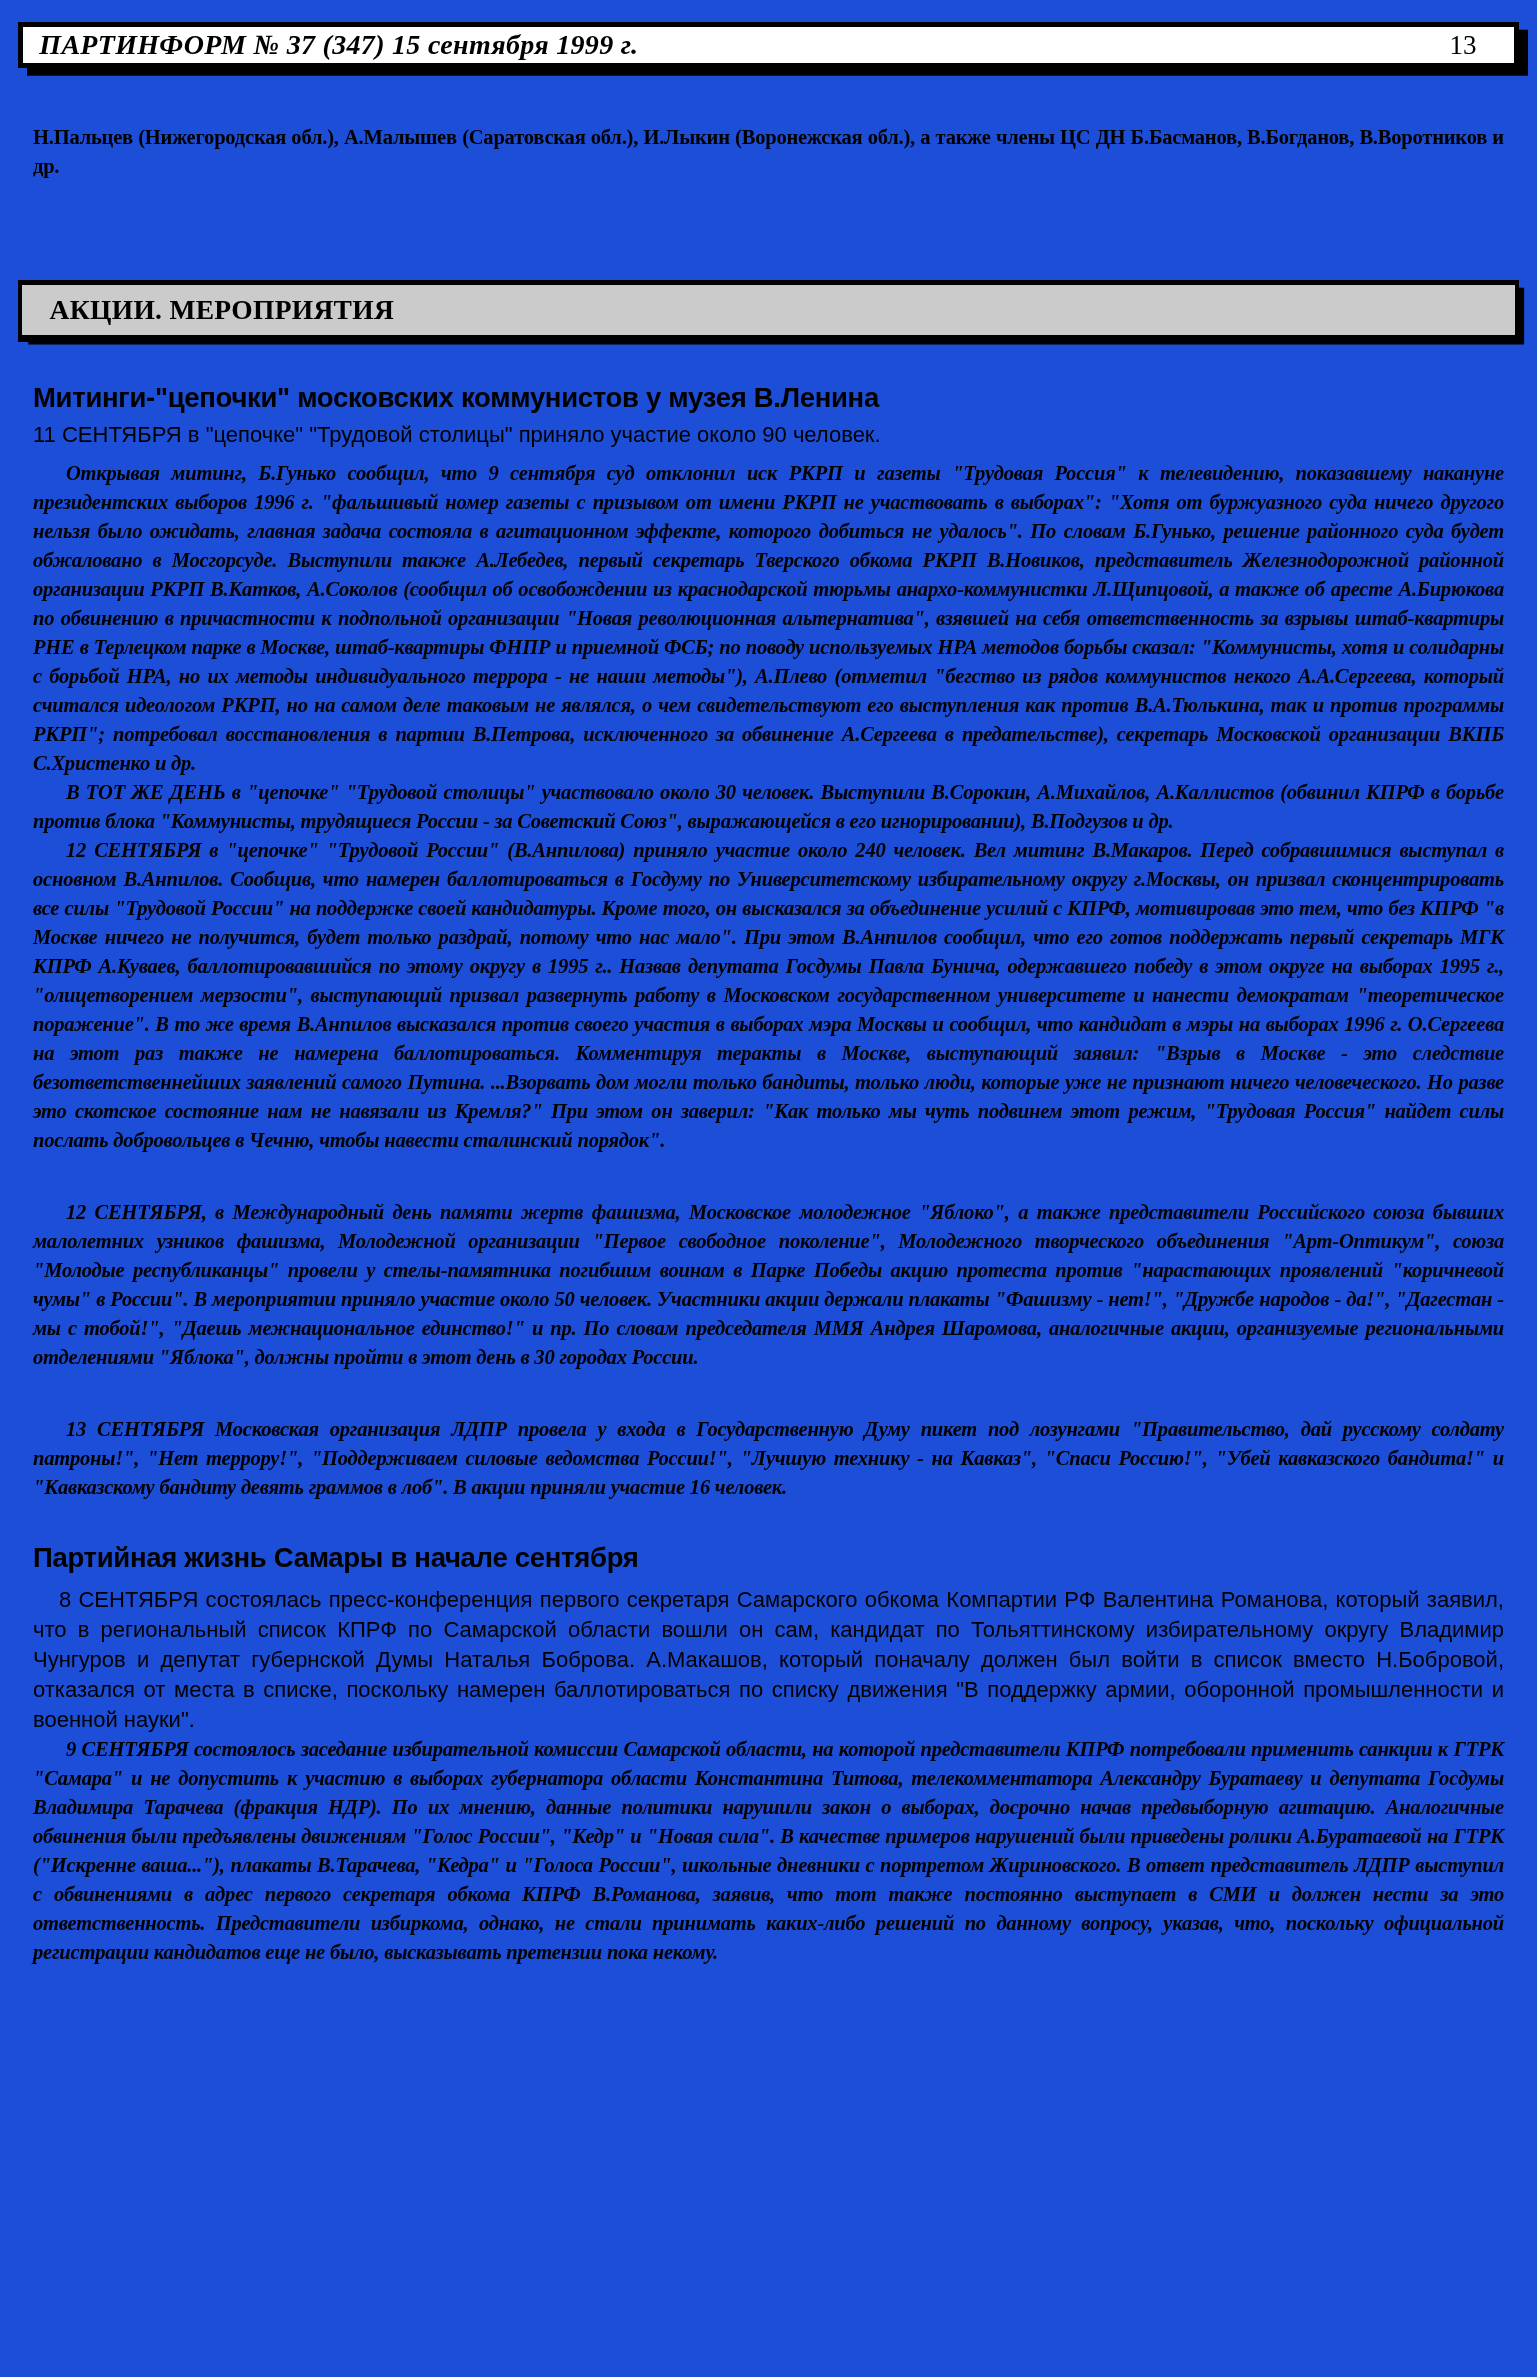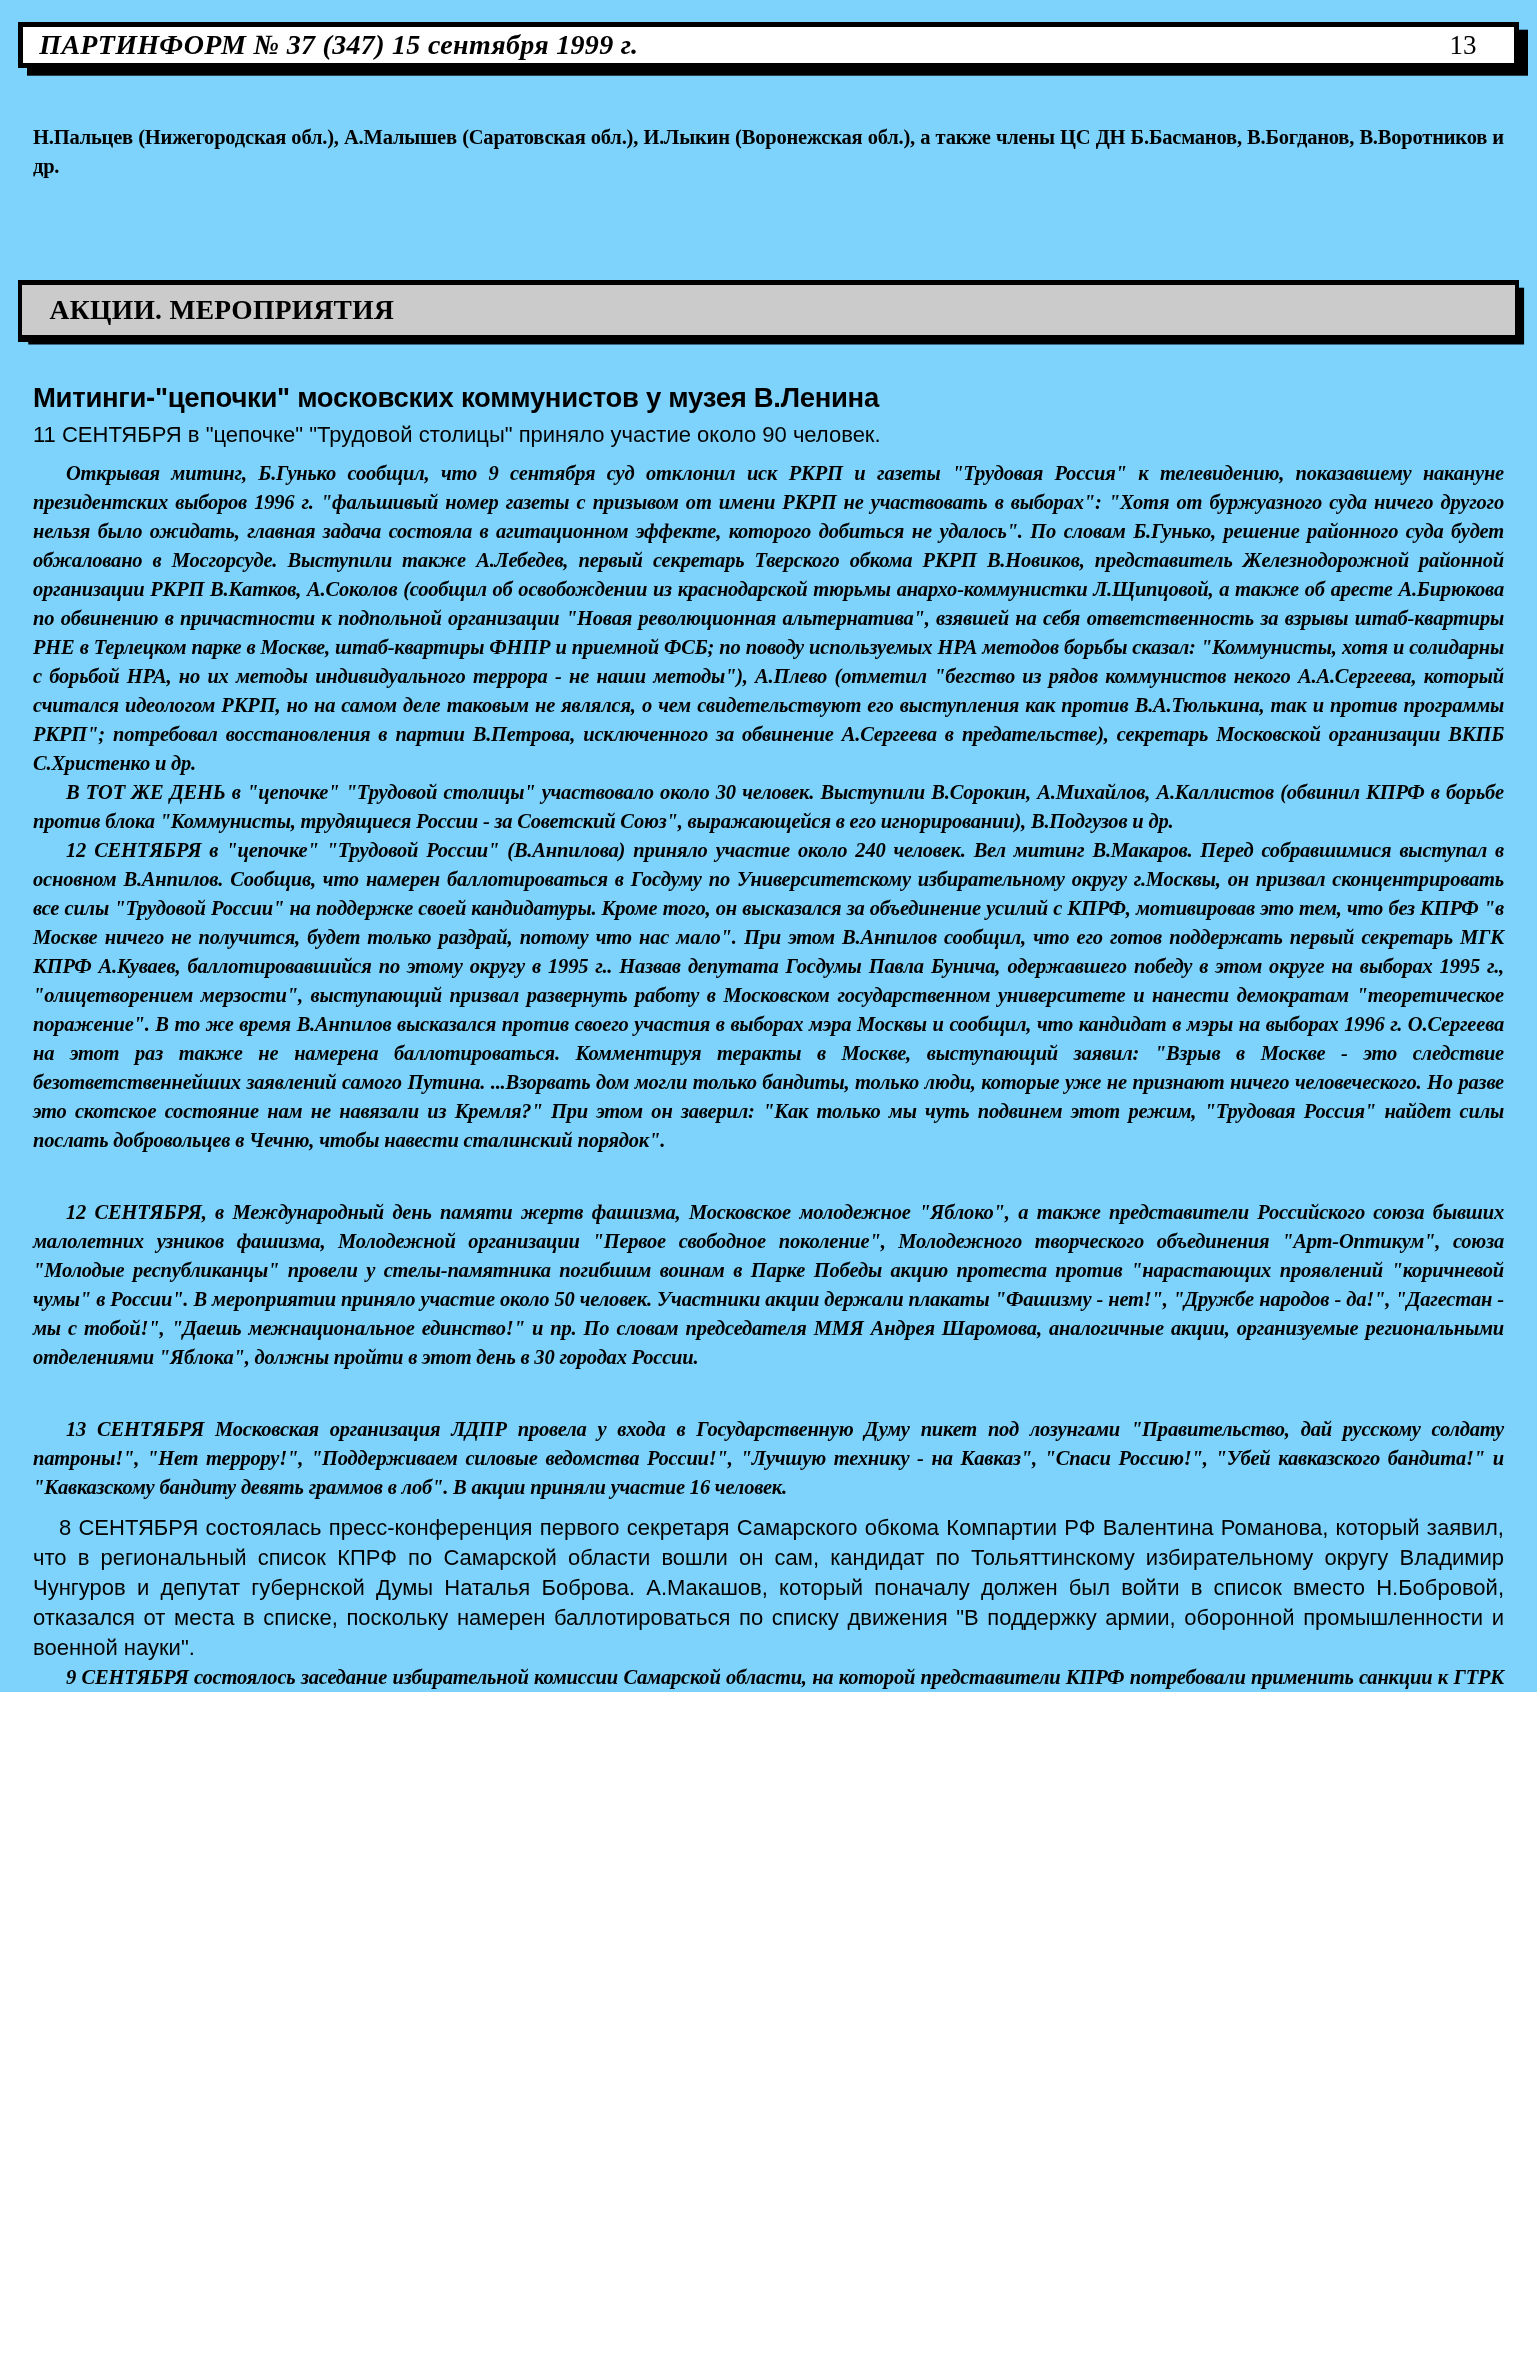--- a/index.html
+++ b/index.html
@@ -3,22 +3,22 @@
 <meta charset="utf-8">
 <style>
   html, body {
     margin: 0;
     padding: 0;
     background: #ffffff;
   }
   .page {
     position: relative;
     width: 1537px;
-    height: 1692px;
-    background: #7dd3fc;
+    height: 2377px;
+    background: #1d4ed8;
     color: #000000;
     box-sizing: border-box;
     padding: 0 33px;
     overflow: hidden;
     font-family: "Liberation Serif", serif;
   }
   
   .masthead {
     margin: 22.4px -15.4px 0 -15.4px;
     height: 46px;
@@ -105,18 +105,19 @@
   <h2 class="article-title">Митинги-"цепочки" московских коммунистов у музея В.Ленина</h2>
   <p class="p-sans lead">11 СЕНТЯБРЯ в "цепочке" "Трудовой столицы" приняло участие около 90 человек.</p>
 
   <p class="p-serif indent mt">Открывая митинг, Б.Гунько сообщил, что 9 сентября суд отклонил иск РКРП и газеты "Трудовая Россия" к телевидению, показавшему накануне президентских выборов 1996 г. "фальшивый номер газеты с призывом от имени РКРП не участвовать в выборах": "Хотя от буржуазного суда ничего другого нельзя было ожидать, главная задача состояла в агитационном эффекте, которого добиться не удалось". По словам Б.Гунько, решение районного суда будет обжаловано в Мосгорсуде. Выступили также А.Лебедев, первый секретарь Тверского обкома РКРП В.Новиков, представитель Железнодорожной районной организации РКРП В.Катков, А.Соколов (сообщил об освобождении из краснодарской тюрьмы анархо-коммунистки Л.Щипцовой, а также об аресте А.Бирюкова по обвинению в причастности к подпольной организации "Новая революционная альтернатива", взявшей на себя ответственность за взрывы штаб-квартиры РНЕ в Терлецком парке в Москве, штаб-квартиры ФНПР и приемной ФСБ; по поводу используемых НРА методов борьбы сказал: "Коммунисты, хотя и солидарны с борьбой НРА, но их методы индивидуального террора - не наши методы"), А.Плево (отметил "бегство из рядов коммунистов некого А.А.Сергеева, который считался идеологом РКРП, но на самом деле таковым не являлся, о чем свидетельствуют его выступления как против В.А.Тюлькина, так и против программы РКРП"; потребовал восстановления в партии В.Петрова, исключенного за обвинение А.Сергеева в предательстве), секретарь Московской организации ВКПБ С.Христенко и др.</p>
   <p class="p-serif indent">В ТОТ ЖЕ ДЕНЬ в "цепочке" "Трудовой столицы" участвовало около 30 человек. Выступили В.Сорокин, А.Михайлов, А.Каллистов (обвинил КПРФ в борьбе против блока "Коммунисты, трудящиеся России - за Советский Союз", выражающейся в его игнорировании), В.Подгузов и др.</p>
   <p class="p-serif indent">12 СЕНТЯБРЯ в "цепочке" "Трудовой России" (В.Анпилова) приняло участие около 240 человек. Вел митинг В.Макаров. Перед собравшимися выступал в основном В.Анпилов. Сообщив, что намерен баллотироваться в Госдуму по Университетскому избирательному округу г.Москвы, он призвал сконцентрировать все силы "Трудовой России" на поддержке своей кандидатуры. Кроме того, он высказался за объединение усилий с КПРФ, мотивировав это тем, что без КПРФ "в Москве ничего не получится, будет только раздрай, потому что нас мало". При этом В.Анпилов сообщил, что его готов поддержать первый секретарь МГК КПРФ А.Куваев, баллотировавшийся по этому округу в 1995 г.. Назвав депутата Госдумы Павла Бунича, одержавшего победу в этом округе на выборах 1995 г., "олицетворением мерзости", выступающий призвал развернуть работу в Московском государственном университете и нанести демократам "теоретическое поражение". В то же время В.Анпилов высказался против своего участия в выборах мэра Москвы и сообщил, что кандидат в мэры на выборах 1996 г. О.Сергеева на этот раз также не намерена баллотироваться. Комментируя теракты в Москве, выступающий заявил: "Взрыв в Москве - это следствие безответственнейших заявлений самого Путина. ...Взорвать дом могли только бандиты, только люди, которые уже не признают ничего человеческого. Но разве это скотское состояние нам не навязали из Кремля?" При этом он заверил: "Как только мы чуть подвинем этот режим, "Трудовая Россия" найдет силы послать добровольцев в Чечню, чтобы навести сталинский порядок".</p>
   <p class="p-serif indent gap">12 СЕНТЯБРЯ, в Международный день памяти жертв фашизма, Московское молодежное "Яблоко", а также представители Российского союза бывших малолетних узников фашизма, Молодежной организации "Первое свободное поколение", Молодежного творческого объединения "Арт-Оптикум", союза "Молодые республиканцы" провели у стелы-памятника погибшим воинам в Парке Победы акцию протеста против "нарастающих проявлений "коричневой чумы" в России". В мероприятии приняло участие около 50 человек. Участники акции держали плакаты "Фашизму - нет!", "Дружбе народов - да!", "Дагестан - мы с тобой!", "Даешь межнациональное единство!" и пр. По словам председателя ММЯ Андрея Шаромова, аналогичные акции, организуемые региональными отделениями "Яблока", должны пройти в этот день в 30 городах России.</p>
   <p class="p-serif indent gap">13 СЕНТЯБРЯ Московская организация ЛДПР провела у входа в Государственную Думу пикет под лозунгами "Правительство, дай русскому солдату патроны!", "Нет террору!", "Поддерживаем силовые ведомства России!", "Лучшую технику - на Кавказ", "Спаси Россию!", "Убей кавказского бандита!" и "Кавказскому бандиту девять граммов в лоб". В акции приняли участие 16 человек.</p>
 
 
+  <h2 class="article-title">Партийная жизнь Самары в начале сентября</h2>
   <p class="p-sans lead2">8 СЕНТЯБРЯ состоялась пресс-конференция первого секретаря Самарского обкома Компартии РФ Валентина Романова, который заявил, что в региональный список КПРФ по Самарской области вошли он сам, кандидат по Тольяттинскому избирательному округу Владимир Чунгуров и депутат губернской Думы Наталья Боброва. А.Макашов, который поначалу должен был войти в список вместо Н.Бобровой, отказался от места в списке, поскольку намерен баллотироваться по списку движения "В поддержку армии, оборонной промышленности и военной науки".</p>
 
   <p class="p-serif indent">9 СЕНТЯБРЯ состоялось заседание избирательной комиссии Самарской области, на которой представители КПРФ потребовали применить санкции к ГТРК "Самара" и не допустить к участию в выборах губернатора области Константина Титова, телекомментатора Александру Буратаеву и депутата Госдумы Владимира Тарачева (фракция НДР). По их мнению, данные политики нарушили закон о выборах, досрочно начав предвыборную агитацию. Аналогичные обвинения были предъявлены движениям "Голос России", "Кедр" и "Новая сила". В качестве примеров нарушений были приведены ролики А.Буратаевой на ГТРК ("Искренне ваша..."), плакаты В.Тарачева, "Кедра" и "Голоса России", школьные дневники с портретом Жириновского. В ответ представитель ЛДПР выступил с обвинениями в адрес первого секретаря обкома КПРФ В.Романова, заявив, что тот также постоянно выступает в СМИ и должен нести за это ответственность. Представители избиркома, однако, не стали принимать каких-либо решений по данному вопросу, указав, что, поскольку официальной регистрации кандидатов еще не было, высказывать претензии пока некому.</p>
 
 </div>
 
 
 </body></html>

